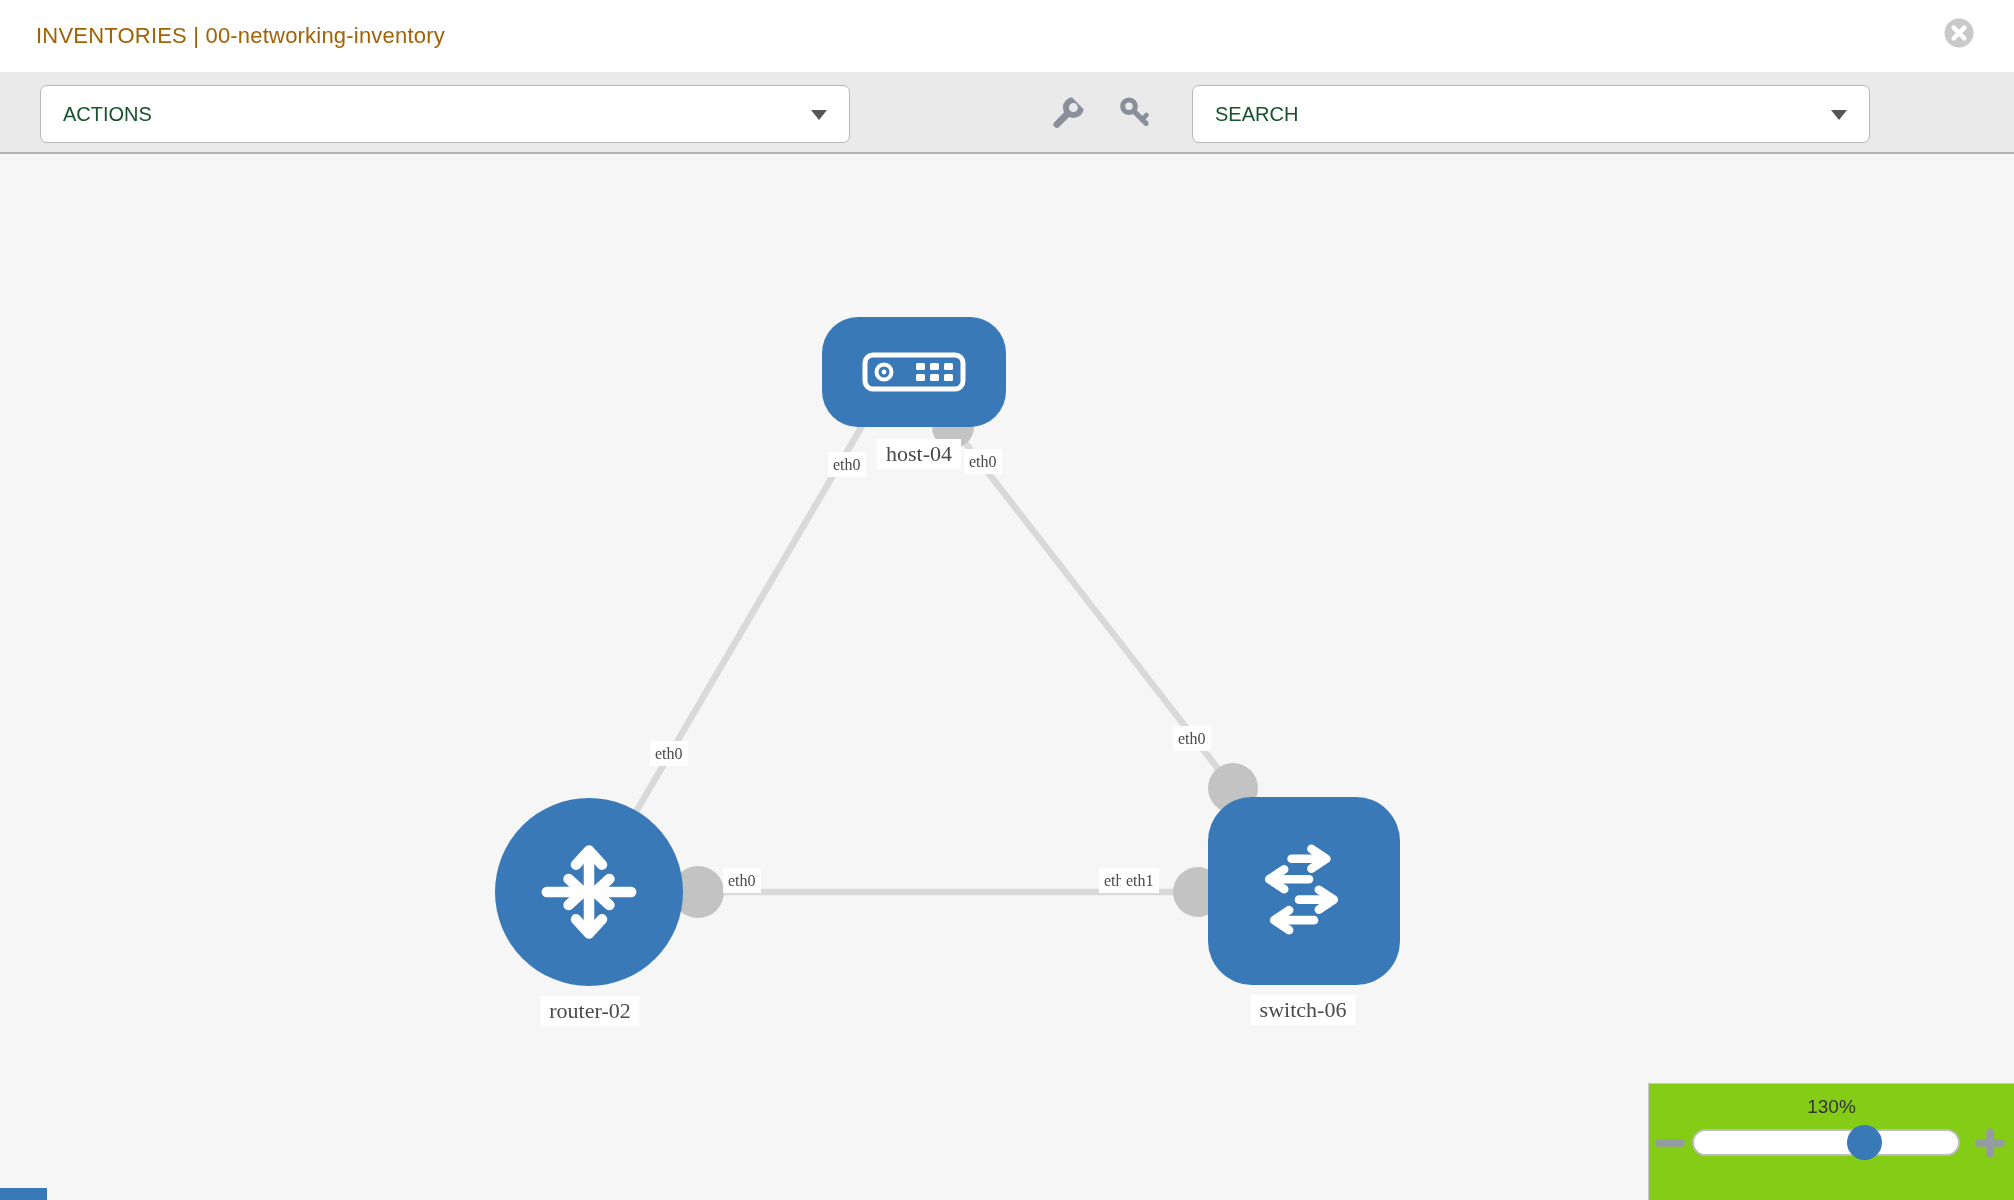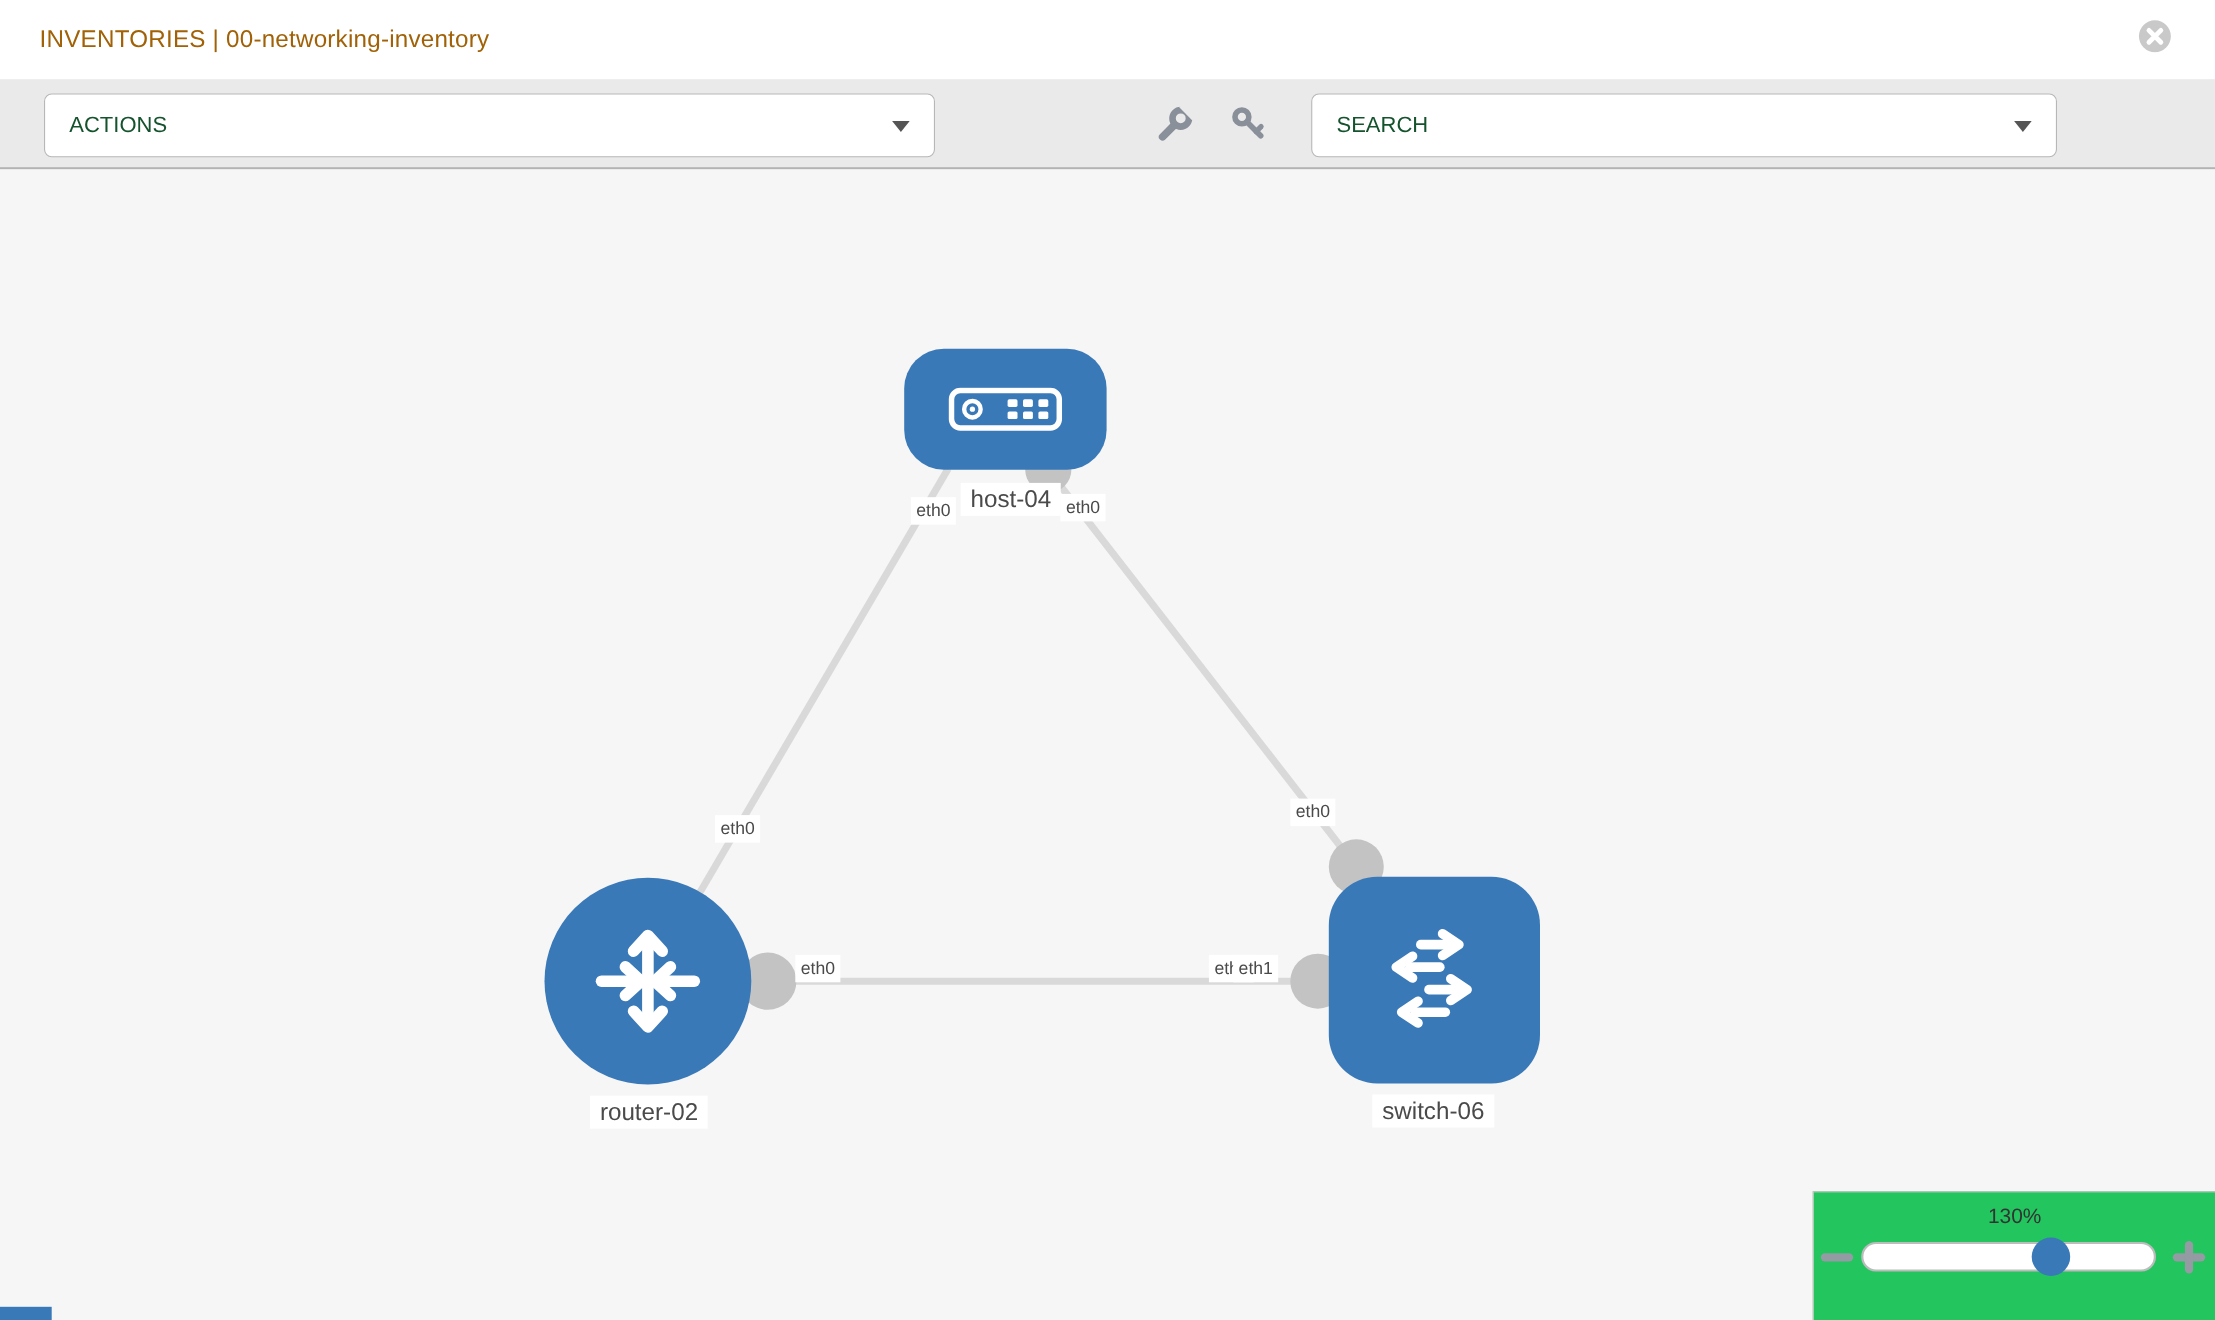--- a/index.html
+++ b/index.html
@@ -46,26 +46,26 @@
   .tool-icon.key{left:1117px}
   
   .canvas{position:relative;height:1046px;background:#f6f6f6;overflow:hidden}
   svg.netlayer{position:absolute;left:0;top:0}
   .node{position:absolute;background:var(--node-blue);display:flex;align-items:center;justify-content:center;cursor:pointer}
   .node.host{left:822px;top:163px;width:184px;height:110px;border-radius:36px}
   .node.router{left:495px;top:644px;width:188px;height:188px;border-radius:50%}
   .node.switch{left:1208px;top:643px;width:192px;height:188px;border-radius:44px}
   .chip{
     position:absolute;background:#fff;color:var(--chip-text);
-    font-size:16px;line-height:21px;padding:2px 5px;white-space:nowrap;
+    font-size:16px;line-height:21px;padding:2px 5px;white-space:nowrap;font-family:Liberation Serif, serif;
   }
   .chip.node-label{font-size:22px;line-height:26px;padding:2px 9px;transform:translateX(-50%)}
   
   .zoom-panel{
-    position:absolute;right:0;bottom:0;width:366px;height:117px;background:#22c55e;
+    position:absolute;right:0;bottom:0;width:366px;height:117px;background:#84cc16;
     border-top:1px solid #c6c6c6;border-left:1px solid #c6c6c6;
   }
   .zoom-value{margin-top:12px;text-align:center;font-size:19px;color:#333}
   .zoom-btn{position:absolute;background:transparent;border:0;padding:0;cursor:pointer}
   .zoom-btn.minus{left:6px;top:48px}
   .zoom-btn.plus{right:8px;top:43px}
   .zoom-track{
     position:absolute;left:43px;top:45px;width:268px;height:27px;
     background:#fff;border:2px solid #bcbcbc;border-radius:15px;cursor:pointer;
   }

